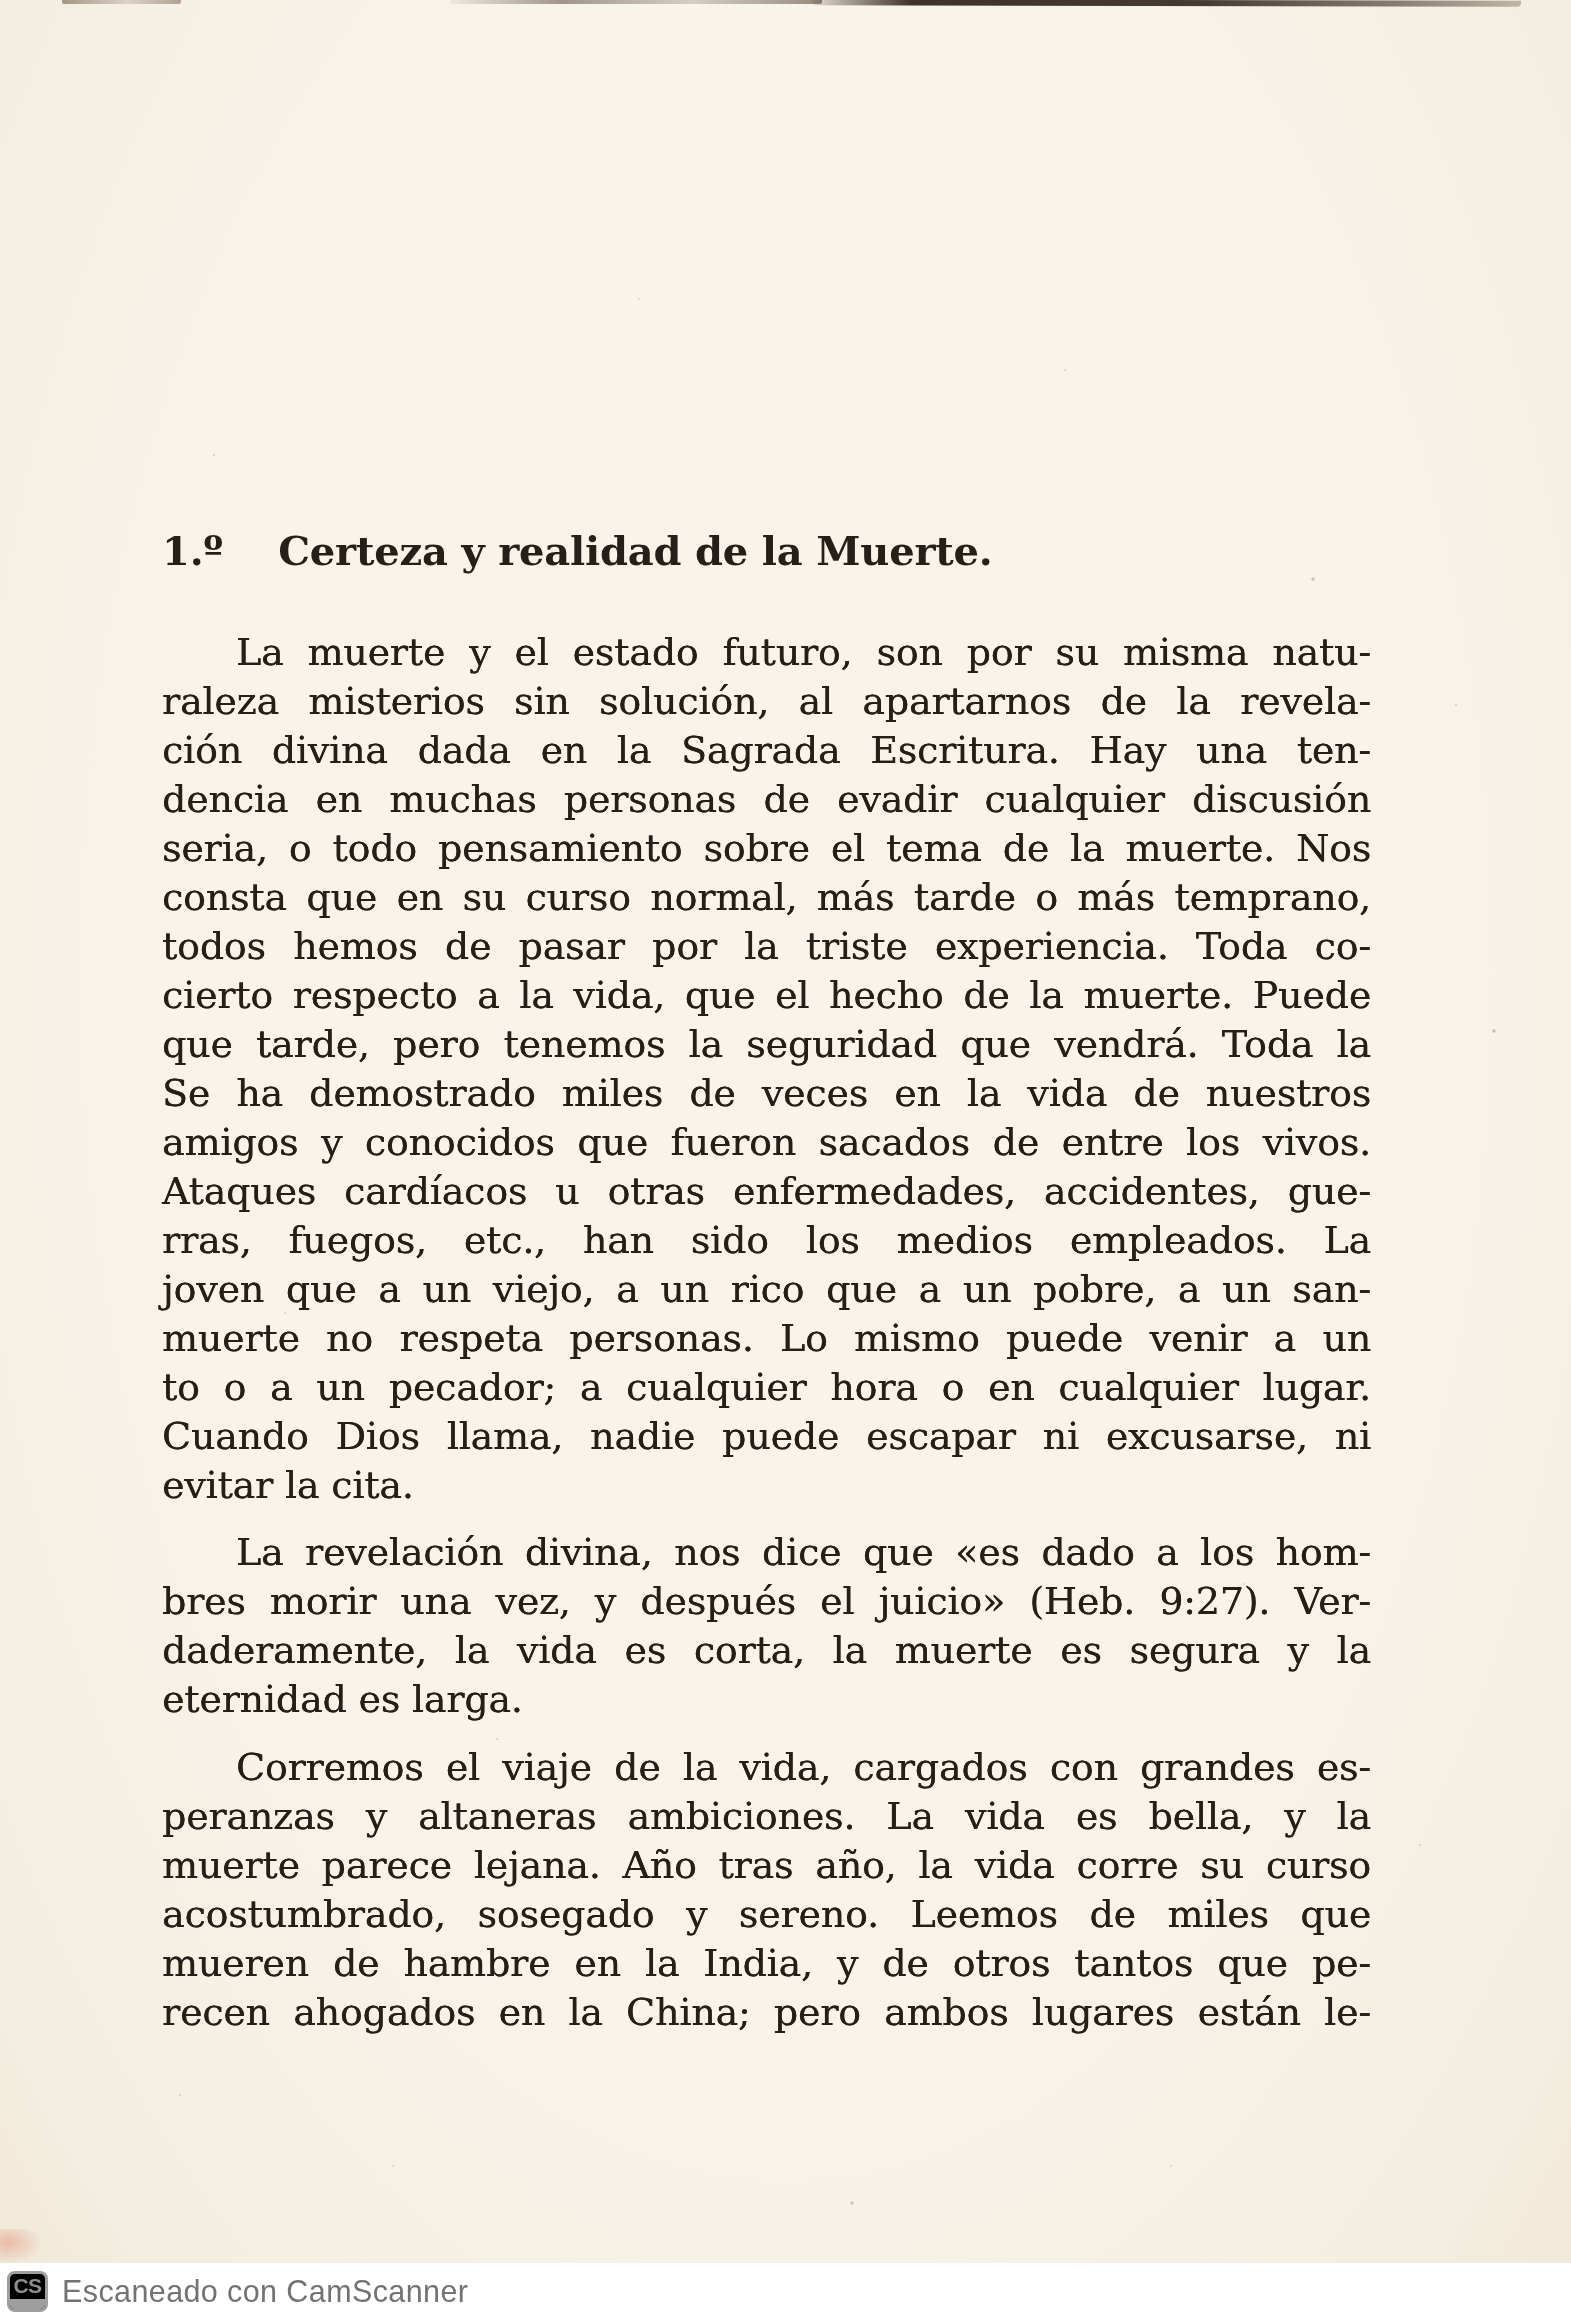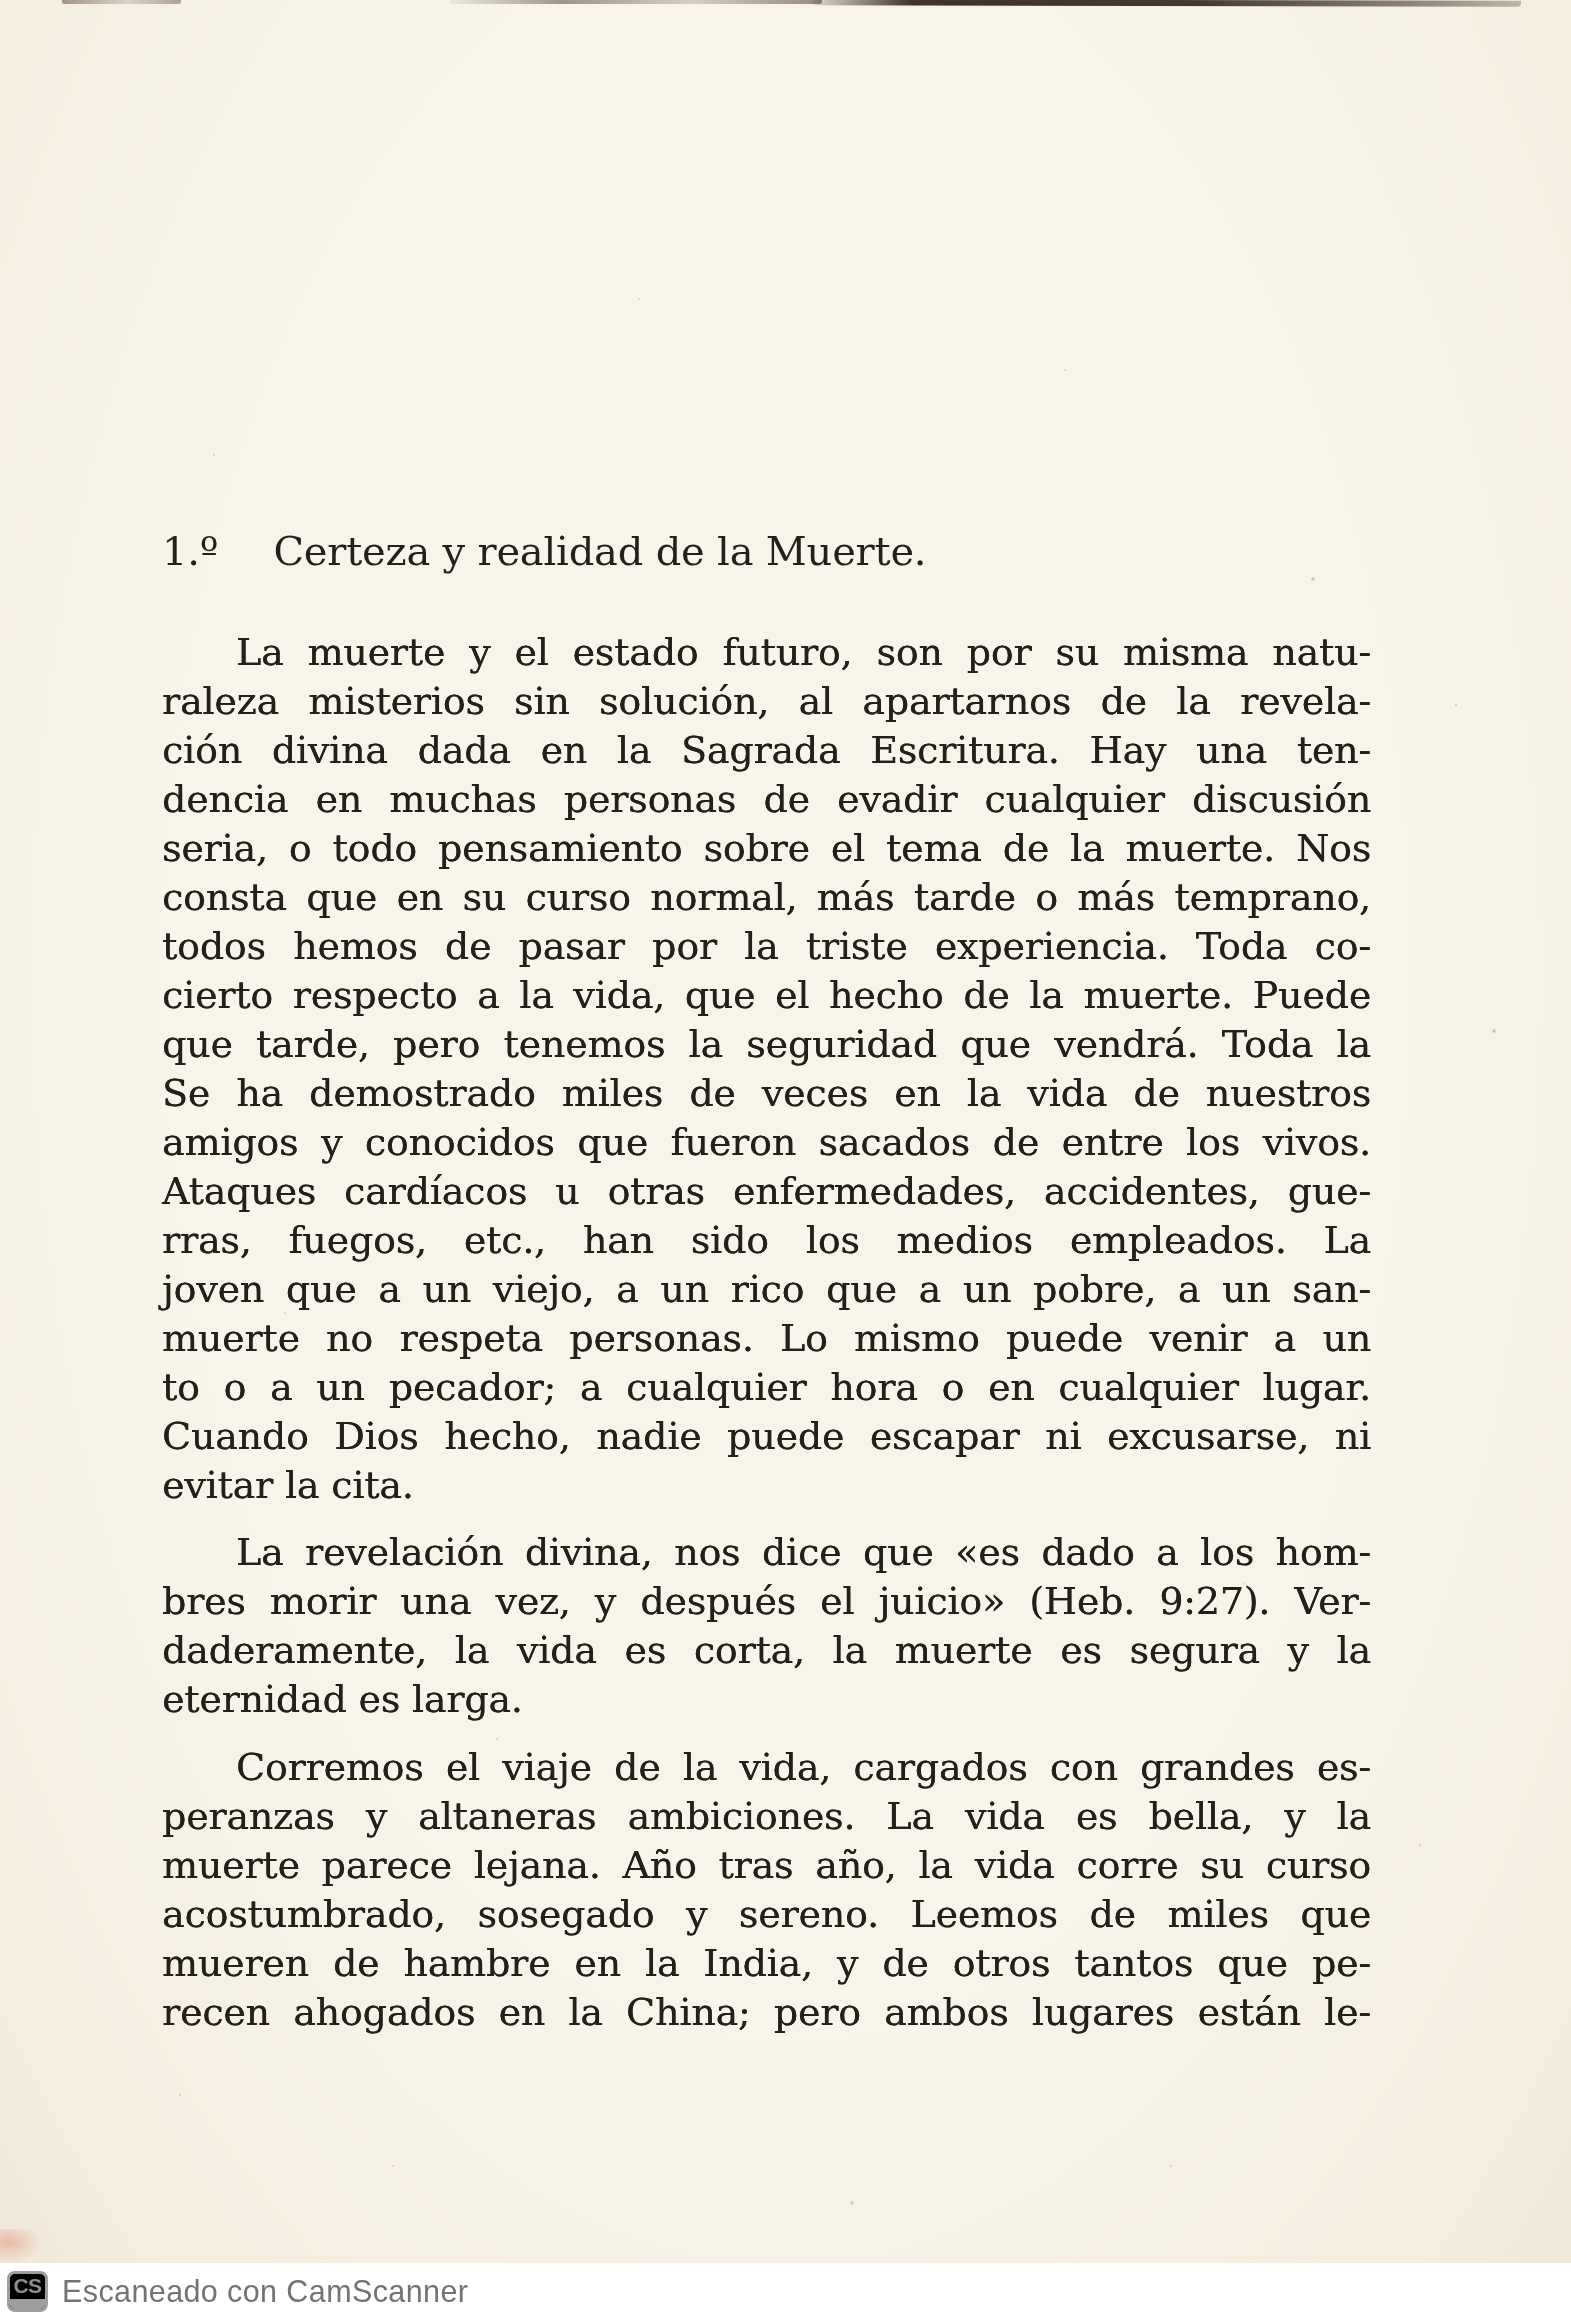--- a/index.html
+++ b/index.html
@@ -64,21 +64,21 @@
 
   
   .content {
     position: absolute;
     left: 162px; top: 526px;
     width: 1209px;
   }
   .heading {
     margin: 0 0 52px 0;
     font-size: 40px;
-    font-weight: 400;
+    font-weight: 700;
     line-height: 50px;
     letter-spacing: -0.2px;
     display: flex;
     white-space: nowrap;
   }
   .h-num { margin-right: 55px; }
   .para { margin: 18.4px 0 0 0; font-size: 38px; line-height: 49px; letter-spacing: -0.2px; }
   .para:first-of-type { margin-top: 14px; }
   .line {
     text-align: justify;
@@ -158,21 +158,21 @@
           <div class="line">todos hemos de pasar por la triste experiencia. Toda co-</div>
           <div class="line">cierto respecto a la vida, que el hecho de la muerte. Puede</div>
           <div class="line">que tarde, pero tenemos la seguridad que vendrá. Toda la</div>
           <div class="line">Se ha demostrado miles de veces en la vida de nuestros</div>
           <div class="line">amigos y conocidos que fueron sacados de entre los vivos.</div>
           <div class="line">Ataques cardíacos u otras enfermedades, accidentes, gue-</div>
           <div class="line">rras, fuegos, etc., han sido los medios empleados. La</div>
           <div class="line">joven que a un viejo, a un rico que a un pobre, a un san-</div>
           <div class="line">muerte no respeta personas. Lo mismo puede venir a un</div>
           <div class="line">to o a un pecador; a cualquier hora o en cualquier lugar.</div>
-          <div class="line">Cuando Dios hecho, nadie puede escapar ni excusarse, ni</div>
+          <div class="line">Cuando Dios llama, nadie puede escapar ni excusarse, ni</div>
           <div class="line end">evitar la cita.</div>
         </div>
         <div class="para">
           <div class="line first">La revelación divina, nos dice que «es dado a los hom-</div>
           <div class="line">bres morir una vez, y después el juicio» (Heb. 9:27). Ver-</div>
           <div class="line">daderamente, la vida es corta, la muerte es segura y la</div>
           <div class="line end">eternidad es larga.</div>
         </div>
         <div class="para">
           <div class="line first">Corremos el viaje de la vida, cargados con grandes es-</div>

